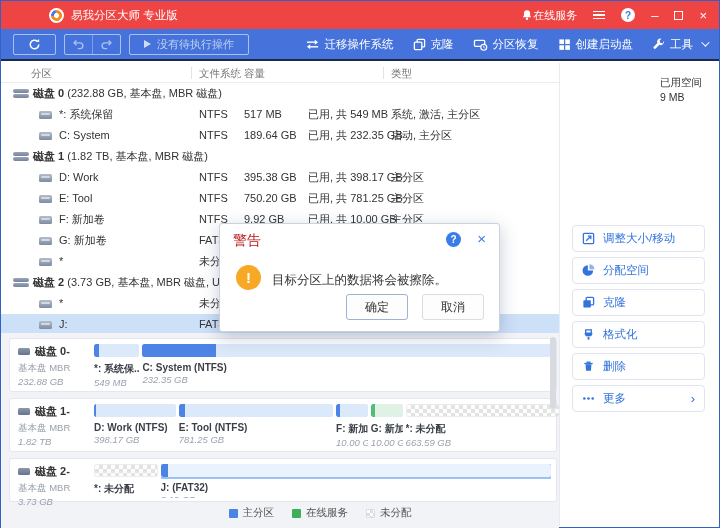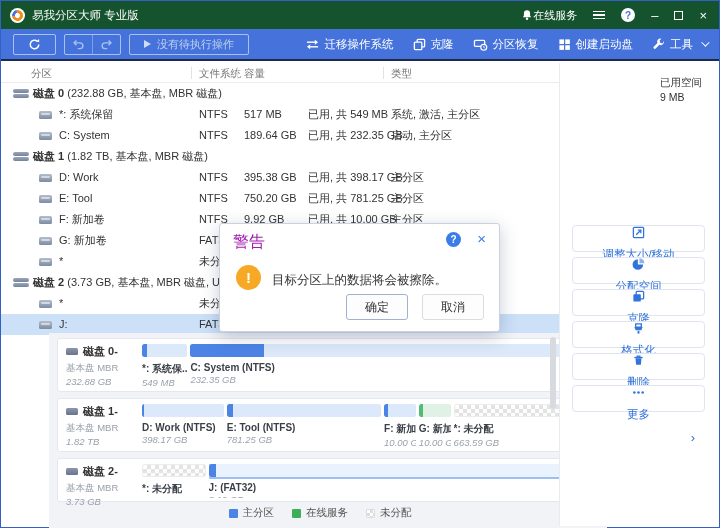--- a/index.html
+++ b/index.html
@@ -1,21 +1,21 @@
 <!DOCTYPE html>
 <html><head>
 <meta charset="utf-8">
 <style>
   * { margin:0; padding:0; box-sizing:border-box; }
   html,body { width:720px; height:528px; }
   body { font-family:"Liberation Sans","DejaVu Sans",sans-serif; background:#fff; position:relative; overflow:hidden; }
   .win { position:absolute; inset:0; border:1px solid #3360C4; }
 
   
-  .titlebar { position:absolute; top:0; left:0; right:0; height:28px; background:#14532d; display:flex; align-items:center; color:#fff; }
+  .titlebar { position:absolute; top:0; left:0; right:0; height:28px; background:#ef4444; display:flex; align-items:center; color:#fff;padding-left:39px; }
   .logo { width:15px; height:15px; border-radius:50%; background:#fff; margin:0 7px 0 9px; position:relative; flex:0 0 auto; }
   .logo::after { content:""; position:absolute; inset:2px; border-radius:50%; border:3px solid #F08C1E; border-left-color:#4573DB; transform:rotate(35deg); }
   .apptitle { font-size:11.5px; }
   .tb-right { margin-left:auto; display:flex; align-items:center; gap:16px; padding-right:12px; font-size:11px; }
   .tb-item { display:flex; align-items:center; gap:0; cursor:default; }
   .hamburger span { display:block; width:12px; height:1.6px; background:#fff; margin:2px 0; }
   .helpcirc { width:14px; height:14px; border-radius:50%; background:#fff; color:#4573DB; font-size:10px; font-weight:bold; display:flex; align-items:center; justify-content:center; }
   .winglyph { font-size:13px; line-height:1; }
   .maxbox { width:9px; height:9px; border:1.4px solid #fff; }
 
@@ -48,21 +48,21 @@
   .c-type { left:390px; }
   .usedw { display:inline-block; width:64px; }
   .dname { font-weight:bold; }
   .disk-ico { position:absolute; left:12px; top:6px; width:16px; height:9px; }
   .disk-ico i { position:absolute; left:0; right:0; height:4px; border-radius:2px; background:linear-gradient(#9AA6B8,#75839A); }
   .disk-ico i:nth-child(2) { top:5px; }
   .part-ico { position:absolute; left:38px; top:7px; width:13px; height:8px; border-radius:1.5px; background:linear-gradient(#B3BDCB,#7E8CA2); }
   .part-ico::after { content:""; position:absolute; left:2px; top:1.5px; width:9px; height:2px; background:rgba(255,255,255,.55); border-radius:1px; }
 
   
-  .maps { position:absolute; top:332px; left:0; width:558px; height:195px; background:#F2F3F6; padding:5px 0 12px 8px;margin-left:48px; }
+  .maps { position:absolute; top:332px; left:0; width:558px; height:195px; background:#F2F3F6; padding:5px 0 12px 8px; }
   .dcard { position:relative; width:548px; height:54px; background:#fff; border:1px solid #E4E7ED; border-radius:3px; margin-bottom:6px; }
   .dcard.short { height:44px; }
   .dinfo { position:absolute; left:8px; top:5px; width:76px; }
   .dinfo .l1 { font-size:11px; font-weight:bold; color:#333; display:flex; align-items:center; gap:5px; }
   .mini-disk { width:12px; height:7px; border-radius:1.5px; background:linear-gradient(#8B97AA,#66748C); flex:0 0 auto; }
   .dinfo .l2 { font-size:9.5px; color:#99A0AC; margin-top:3px; }
   .dinfo .l3 { font-size:9.5px; color:#99A0AC; font-style:italic; margin-top:1px; }
   .dtrack { position:absolute; left:84px; right:8px; top:5px; bottom:3px; display:flex; gap:3px; }
   .dblock { position:relative; min-width:26px; overflow:hidden; }
   .bar { height:13px; border-radius:2px; position:relative; overflow:hidden; }
@@ -92,27 +92,27 @@
 
   
   .scrollthumb { position:absolute; left:549px; top:336px; width:6px; height:72px; background:#D7DADF; border-radius:3px; }
 
   
   .sidebar { position:absolute; top:62px; left:558px; right:1px; bottom:1px; background:#fff; border-left:1px solid #E8EBF1; }
   .usage-label { position:absolute; right:16px; top:12px; font-size:10.5px; color:#333; line-height:1.45; }
   .donut-wrap { position:absolute; left:28px; top:32px; width:104px; height:104px; }
   .donut-center { position:absolute; inset:0; display:flex; flex-direction:column; align-items:center; justify-content:center; color:#3B7DE8; font-size:11px; gap:3px; }
   .sbtns { position:absolute; top:162px; left:12px; right:13px; }
-  .sbtn { position:relative; height:27px; border:1px solid #DFE4EE; border-radius:4px; background:#fff; margin-bottom:5px; display:flex; align-items:center; padding:0 9px; color:#3273DC; font-size:11.5px; gap:8px;flex-direction:column; }
+  .sbtn { position:relative; height:27px; border:1px solid #DFE4EE; border-radius:4px; background:#fff; margin-bottom:5px; display:flex; align-items:center; padding:0 9px; color:#3273DC; font-size:11.5px; gap:8px; }
   .sbtn svg { flex:0 0 auto; display:block; }
   .chev-right { margin-left:auto; font-size:13px; color:#3273DC; }
 
   
   .dialog { position:absolute; left:218px; top:222px; width:281px; height:109px; background:#fff; border:1px solid #C9D2DE; border-radius:3px; box-shadow:0 5px 18px rgba(30,50,90,.25); z-index:50; }
-  .dlg-title { position:absolute; left:13px; top:8px; font-size:16px; color:#a21caf; }
+  .dlg-title { position:absolute; left:13px; top:8px; font-size:14px; color:#b91c1c; }
   .dlg-help { position:absolute; right:38px; top:8px; width:15px; height:15px; border-radius:50%; background:#3B7DE8; color:#fff; font-size:10px; font-weight:bold; display:flex; align-items:center; justify-content:center; }
   .dlg-close { position:absolute; right:13px; top:6px; color:#3B7DE8; font-size:15px; line-height:1.2; }
   .warncirc { position:absolute; left:16px; top:41px; width:25px; height:25px; border-radius:50%; background:#F7A824; color:#fff; font-weight:bold; font-size:15px; display:flex; align-items:center; justify-content:center; }
   .dlg-msg { position:absolute; left:52px; top:48px; font-size:12.5px; color:#333; }
   .dlg-btn { position:absolute; bottom:11px; height:26px; width:62px; border-radius:3px; background:#FDFDFD; font-size:12px; color:#333; display:flex; align-items:center; justify-content:center; }
   .dlg-ok { right:91px; border:1px solid #9FB3D1; }
   .dlg-cancel { right:15px; border:1px solid #D9DDE3; }
 </style>
 </head>
 <body>

